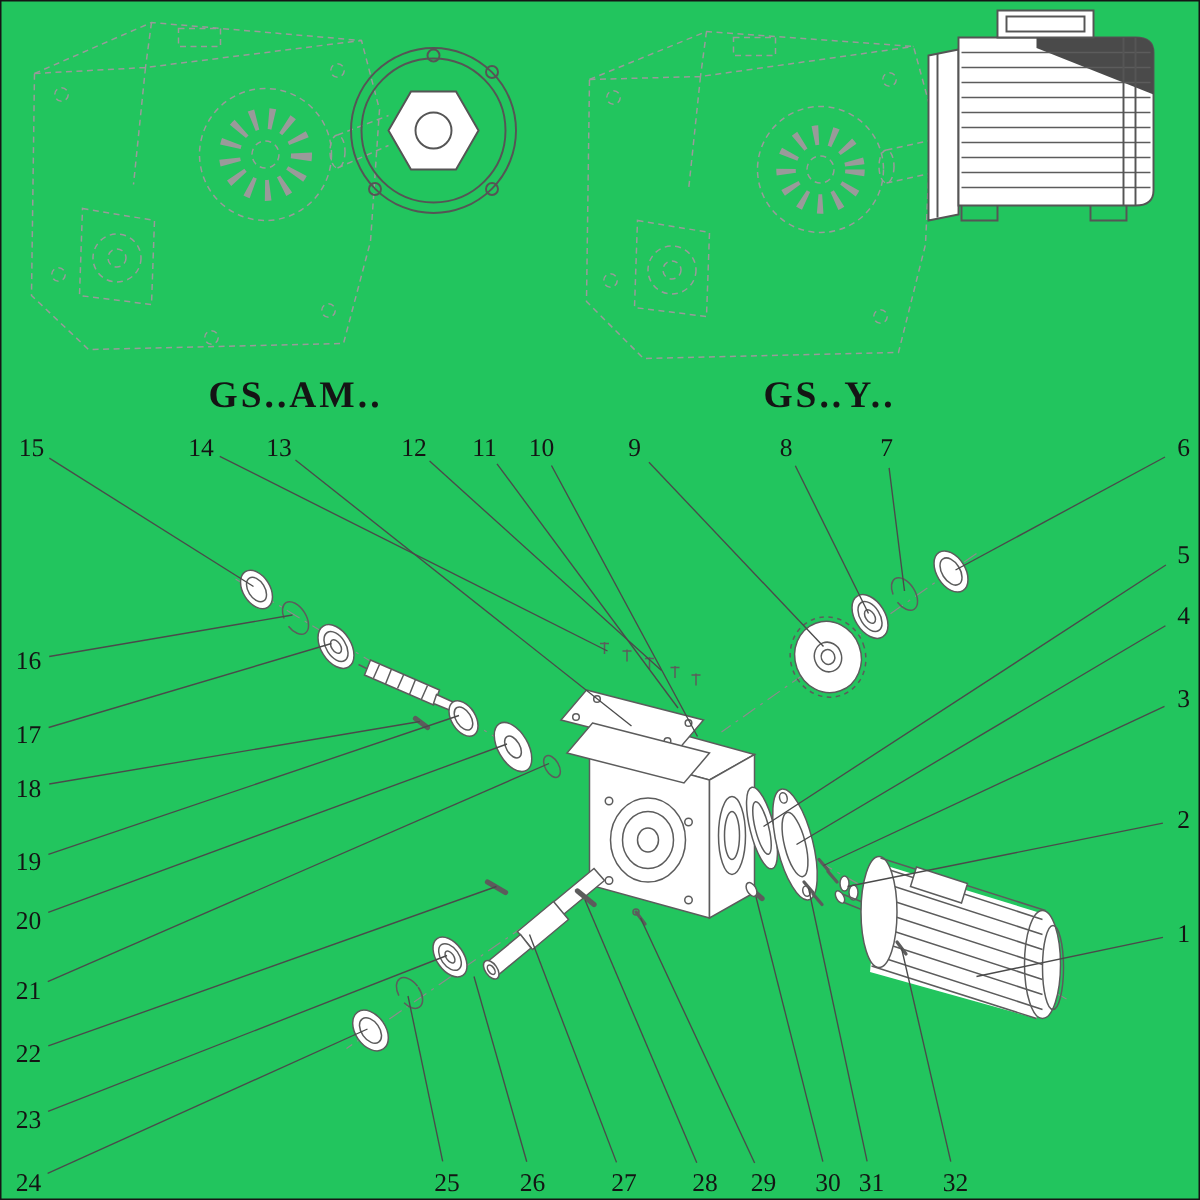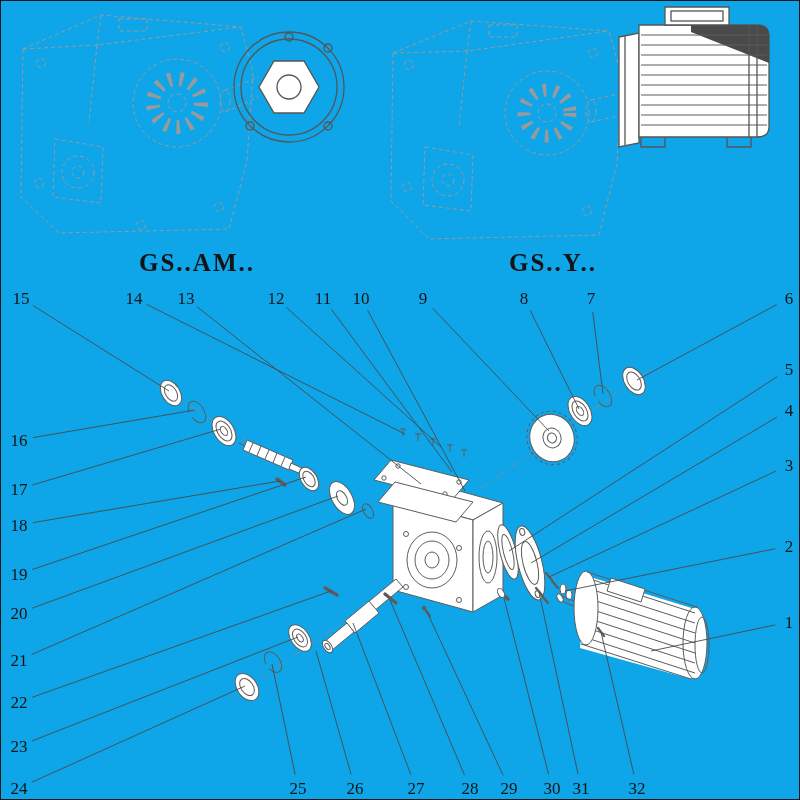--- a/index.html
+++ b/index.html
@@ -1,16 +1,16 @@
 <!DOCTYPE html>
 <html style="--line-color: #4a4a4a; --number-color: #141414;"><head>
 <meta charset="utf-8">
 <style>
   html,body{margin:0;padding:0;background:#fff;}
-  .page{width:800px;height:800px;position:relative;background:#0ea5e9;border:1px solid #151515;box-sizing:border-box;overflow:hidden;
+  .page{width:800px;height:800px;position:relative;background:#22c55e;border:1px solid #151515;box-sizing:border-box;overflow:hidden;
         font-family:"Liberation Serif",serif;}
   svg{display:block;}
   .model-label{font-family:"Liberation Serif",serif;font-weight:bold;font-size:25px;fill:#141414;letter-spacing:2px;text-anchor:middle;}
   .ghost{stroke:#9a9a9a;fill:none;stroke-width:1;stroke-dasharray:4 3;}
   .spokes{stroke:#9a9a9a;fill:none;stroke-dasharray:3.5 8;}
   .solidpart{stroke:#555;fill:none;stroke-width:1.3;}
   .solidfill{stroke:#555;fill:#fff;stroke-width:1.3;}
   .part{stroke:#5c5c5c;fill:#fff;stroke-width:1;}
   .partline{stroke:#5c5c5c;fill:none;stroke-width:1;}
   .thick{stroke:#5c5c5c;stroke-width:3.5;stroke-linecap:round;}

